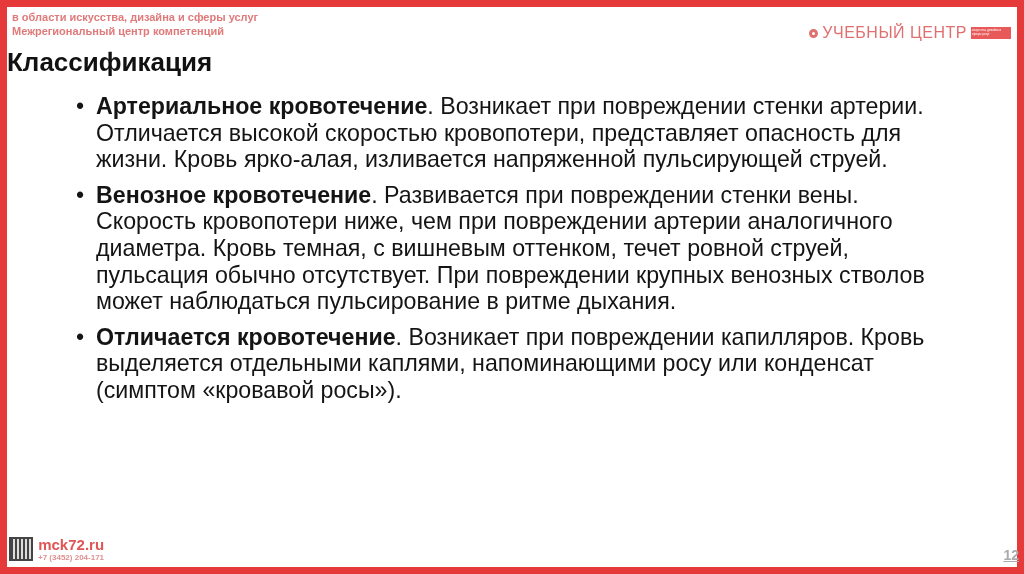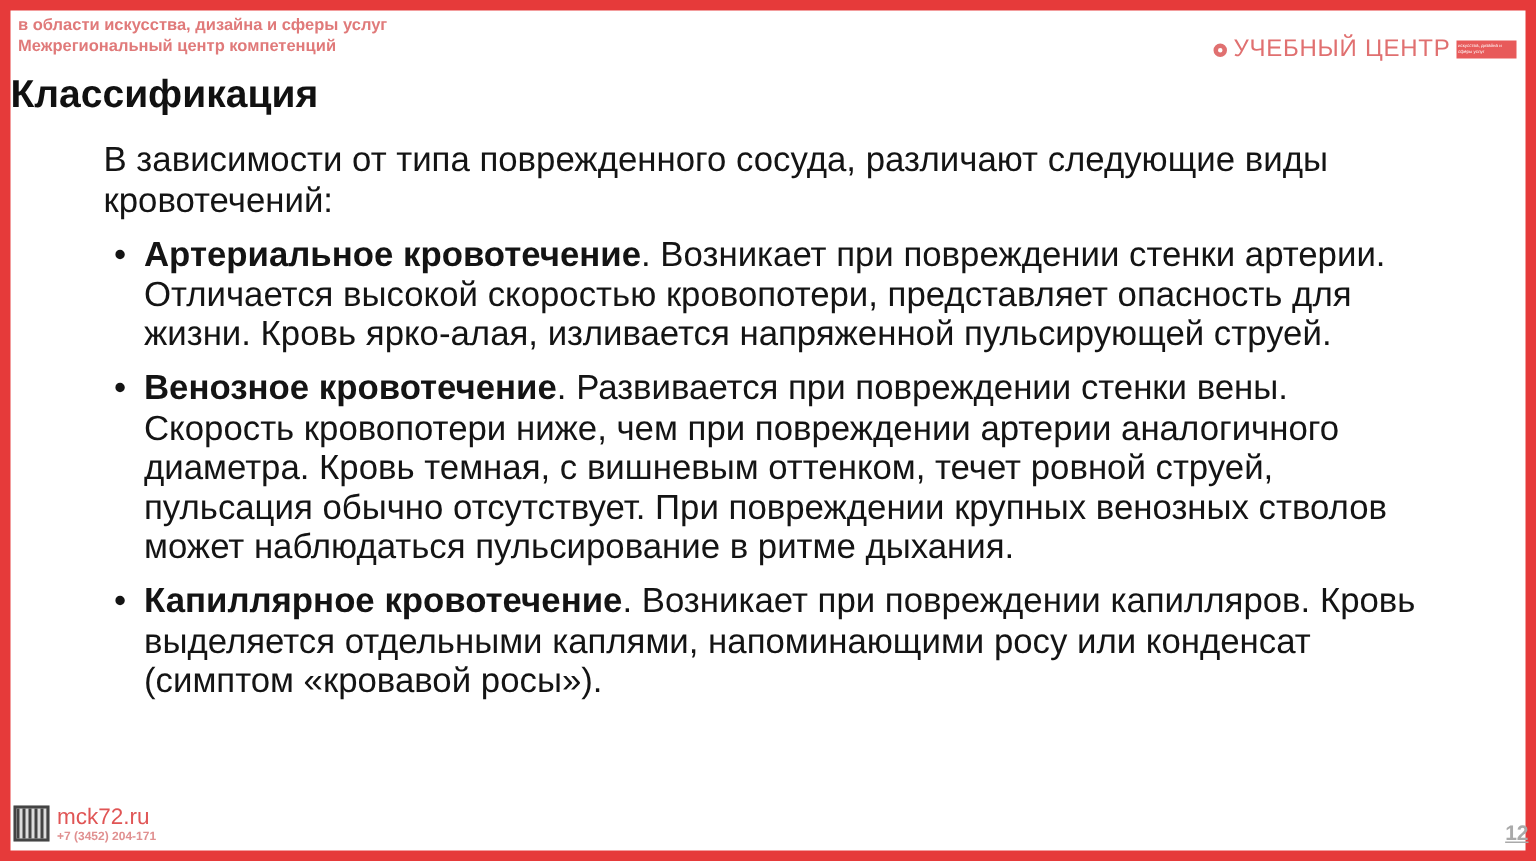--- a/index.html
+++ b/index.html
@@ -48,21 +48,21 @@
   .footer {
     position: absolute; left: 2px; bottom: 4px; display: flex; align-items: flex-start; gap: 5px;
   }
   .qr {
     width: 24px; height: 24px;
     background:
       linear-gradient(90deg, #444 25%, transparent 25%, transparent 50%, #444 50%, #444 75%, transparent 75%) 0 0/8px 8px,
       #ddd;
     border: 2px solid #444; box-sizing: border-box;
   }
-  .site { color: #e05555; font-weight: normal; font-size: 15px; line-height: 16px; }
+  .site { color: #e05555; font-weight: bold; font-size: 15px; line-height: 16px; text-align: right; }
   .phone { color: #e09090; font-size: 8px; line-height: 10px; font-weight: bold; }
   .page-num {
     position: absolute; right: -2px; bottom: 4px; color: #aaa; font-size: 14px; font-weight: bold; text-decoration: underline;
   }
 </style>
 </head>
 <body>
 
 <div class="slide">
   <div class="org">
@@ -72,30 +72,29 @@
 
   <div class="brand">
     <span class="brand-dot"></span>
     <span class="brand-text">УЧЕБНЫЙ ЦЕНТР</span>
     <span class="brand-tag">искусства, дизайна и сферы услуг</span>
   </div>
 
   <div class="title">Классификация</div>
 
   <div class="content">
-    <p class="intro">В зависимости от типа поврежденного сосуда, различают следующие виды кровотечений:</p>
     <ul>
       <li>
         <span class="bullet">•</span><b>Артериальное кровотечение</b><span>. Возникает при повреждении стенки артерии. Отличается высокой скоростью кровопотери, представляет опасность для жизни. Кровь ярко-алая, изливается напряженной пульсирующей струей.</span>
       </li>
       <li>
         <span class="bullet">•</span><b>Венозное кровотечение</b><span>. Развивается при повреждении стенки вены. Скорость кровопотери ниже, чем при повреждении артерии аналогичного диаметра. Кровь темная, с вишневым оттенком, течет ровной струей, пульсация обычно отсутствует. При повреждении крупных венозных стволов может наблюдаться пульсирование в ритме дыхания.</span>
       </li>
       <li>
-        <span class="bullet">•</span><b>Капиллярное кровотечение</b><span>. Возникает при повреждении капилляров. Кровь выделяется отдельными каплями, напоминающими росу или конденсат (симптом «кровавой росы»).</span>
+        <span class="bullet">•</span><b>Отличается кровотечение</b><span>. Возникает при повреждении капилляров. Кровь выделяется отдельными каплями, напоминающими росу или конденсат (симптом «кровавой росы»).</span>
       </li>
     </ul>
   </div>
 
   <div class="footer">
     <div class="qr"></div>
     <div>
       <div class="site">mck72.ru</div>
       <div class="phone">+7 (3452) 204-171</div>
     </div>

